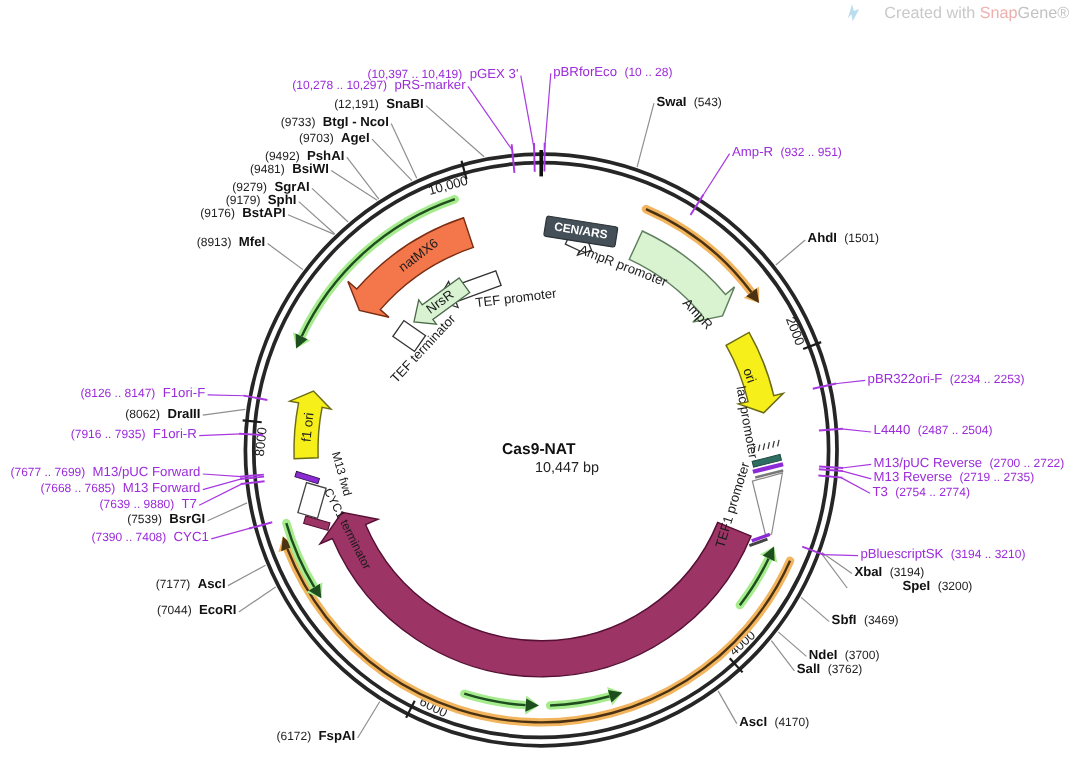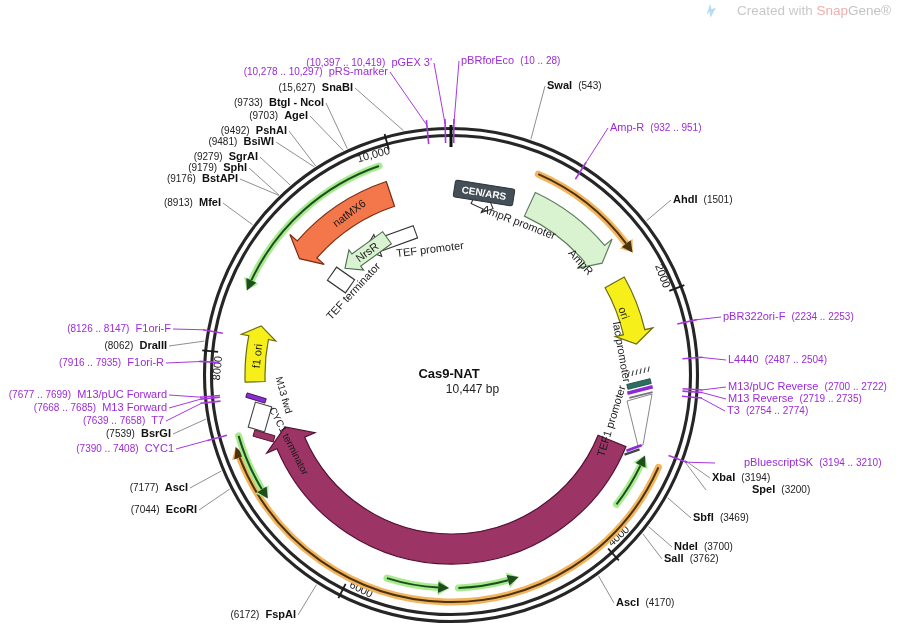--- a/index.html
+++ b/index.html
@@ -147,50 +147,50 @@
       <rect x="-8" y="-1.4" width="16" height="2.8" transform="translate(634 448) rotate(-20)" fill="#8C2BD6"></rect>
       <rect x="-8" y="-1.2" width="16" height="2.4" transform="translate(632 452) rotate(-20)" fill="#444"></rect>
       <rect x="-10" y="-2.3" width="20" height="4.6" transform="translate(256 398) rotate(17)" fill="#8C2BD6" stroke="#30104a" stroke-width="0.8"></rect>
       <rect x="-8.5" y="-13" width="17" height="26" transform="translate(260 417) rotate(16)" fill="#ffffff" stroke="#444" stroke-width="1.1"></rect>
       <rect x="-10.5" y="-3.2" width="21" height="6.4" transform="translate(264 436) rotate(16)" fill="#9C3566" stroke="#551034" stroke-width="0.9"></rect>
     </svg>
 
   <div id="labels-layer">
       <div class="lbl left purple" style="right: 467px; top: 56px;"><span class="num">(10,397 .. 10,419)</span>&nbsp; <span class="name">pGEX 3'</span></div>
       <div class="lbl left purple" style="right: 511px; top: 65px;"><span class="num">(10,278 .. 10,297)</span>&nbsp; <span class="name">pRS-marker</span></div>
-      <div class="lbl left black" style="right: 546px; top: 81px;"><span class="num">(15,627)</span>&nbsp; <span class="name">SnaBI</span></div>
+      <div class="lbl left black" style="right: 546px; top: 81px;"><span class="num">(12,191)</span>&nbsp; <span class="name">SnaBI</span></div>
       <div class="lbl left black" style="right: 575px; top: 96px;"><span class="num">(9733)</span>&nbsp; <span class="name">BtgI - NcoI</span></div>
       <div class="lbl left black" style="right: 591px; top: 109px;"><span class="num">(9703)</span>&nbsp; <span class="name">AgeI</span></div>
       <div class="lbl left black" style="right: 612px; top: 124px; padding-left: 32px;"><span class="num">(9492)</span>&nbsp; <span class="name">PshAI</span></div>
       <div class="lbl left black" style="right: 625px; top: 135px;"><span class="num">(9481)</span>&nbsp; <span class="name">BsiWI</span></div>
       <div class="lbl left black" style="right: 641px; top: 150px;"><span class="num">(9279)</span>&nbsp; <span class="name">SgrAI</span></div>
       <div class="lbl left black" style="right: 652px; top: 161px;"><span class="num">(9179)</span>&nbsp; <span class="name">SphI</span></div>
       <div class="lbl left black" style="right: 661px; top: 172px;"><span class="num">(9176)</span>&nbsp; <span class="name">BstAPI</span></div>
       <div class="lbl left black" style="right: 678px; top: 196px;"><span class="num">(8913)</span>&nbsp; <span class="name">MfeI</span></div>
       <div class="lbl left purple" style="right: 728px; top: 322px;"><span class="num">(8126 .. 8147)</span>&nbsp; <span class="name">F1ori-F</span></div>
       <div class="lbl left black" style="right: 732px; top: 339px;"><span class="num">(8062)</span>&nbsp; <span class="name">DraIII</span></div>
       <div class="lbl left purple" style="right: 735px; top: 356px;"><span class="num">(7916 .. 7935)</span>&nbsp; <span class="name">F1ori-R</span></div>
       <div class="lbl left purple" style="right: 732px; top: 388px;"><span class="num">(7677 .. 7699)</span>&nbsp; <span class="name">M13/pUC Forward</span></div>
       <div class="lbl left purple" style="right: 732px; top: 401px;"><span class="num">(7668 .. 7685)</span>&nbsp; <span class="name">M13 Forward</span></div>
-      <div class="lbl left purple" style="right: 735px; top: 414px;"><span class="num">(7639 .. 7658)</span>&nbsp; <span class="name">T7</span></div>
+      <div class="lbl left purple" style="right: 735px; top: 414px;"><span class="num">(7639 .. 9880)</span>&nbsp; <span class="name">T7</span></div>
       <div class="lbl left black" style="right: 728px; top: 427px;"><span class="num">(7539)</span>&nbsp; <span class="name">BsrGI</span></div>
       <div class="lbl left purple" style="right: 725px; top: 442px;"><span class="num">(7390 .. 7408)</span>&nbsp; <span class="name">CYC1</span></div>
       <div class="lbl left black" style="right: 711px; top: 481px;"><span class="num">(7177)</span>&nbsp; <span class="name">AscI</span></div>
       <div class="lbl left black" style="right: 702px; top: 503px;"><span class="num">(7044)</span>&nbsp; <span class="name">EcoRI</span></div>
       <div class="lbl left black" style="right: 603px; top: 608px;"><span class="num">(6172)</span>&nbsp; <span class="name">FspAI</span></div>
       <div class="lbl purple" style="left: 461px; top: 54px;"><span class="name">pBRforEco</span>&nbsp; <span class="num">(10 .. 28)</span></div>
       <div class="lbl black" style="left: 547px; top: 79px;"><span class="name">SwaI</span>&nbsp; <span class="num">(543)</span></div>
       <div class="lbl purple" style="left: 610px; top: 121px;"><span class="name">Amp-R</span>&nbsp; <span class="num">(932 .. 951)</span></div>
       <div class="lbl black" style="left: 673px; top: 193px;"><span class="name">AhdI</span>&nbsp; <span class="num">(1501)</span></div>
       <div class="lbl purple" style="left: 723px; top: 310px;"><span class="name">pBR322ori-F</span>&nbsp; <span class="num">(2234 .. 2253)</span></div>
       <div class="lbl purple" style="left: 728px; top: 353px;"><span class="name">L4440</span>&nbsp; <span class="num">(2487 .. 2504)</span></div>
       <div class="lbl purple" style="left: 728px; top: 380px;"><span class="name">M13/pUC Reverse</span>&nbsp; <span class="num">(2700 .. 2722)</span></div>
       <div class="lbl purple" style="left: 728px; top: 392px;"><span class="name">M13 Reverse</span>&nbsp; <span class="num">(2719 .. 2735)</span></div>
       <div class="lbl purple" style="left: 727px; top: 404px;"><span class="name">T3</span>&nbsp; <span class="num">(2754 .. 2774)</span></div>
-      <div class="lbl purple" style="left: 717px; top: 456px; margin-left: 27px;"><span class="name">pBluescriptSK</span>&nbsp; <span class="num">(3194 .. 3210)</span></div>
+      <div class="lbl purple" style="left: 717px; top: 456px;"><span class="name">pBluescriptSK</span>&nbsp; <span class="num">(3194 .. 3210)</span></div>
       <div class="lbl black" style="left: 712px; top: 471px;"><span class="name">XbaI</span>&nbsp; <span class="num">(3194)</span></div>
       <div class="lbl black" style="left: 708px; top: 483px; padding-left: 44px;"><span class="name">SpeI</span>&nbsp; <span class="num">(3200)</span></div>
       <div class="lbl black" style="left: 693px; top: 511px;"><span class="name">SbfI</span>&nbsp; <span class="num">(3469)</span></div>
       <div class="lbl black" style="left: 674px; top: 540px;"><span class="name">NdeI</span>&nbsp; <span class="num">(3700)</span></div>
       <div class="lbl black" style="left: 664px; top: 552px;"><span class="name">SalI</span>&nbsp; <span class="num">(3762)</span></div>
       <div class="lbl black" style="left: 616px; top: 596px;"><span class="name">AscI</span>&nbsp; <span class="num">(4170)</span></div>
       <div class="inner-lbl" style="left: 349px; top: 213px; font-size: 11px; transform: translate(-50%, -50%) rotate(-37deg);">natMX6</div>
       <div class="inner-lbl" style="left: 367px; top: 252px; font-size: 11px; transform: translate(-50%, -50%) rotate(-36deg);">NrsR</div>
       <div class="inner-lbl" style="left: 430px; top: 249px; font-size: 11px; transform: translate(-50%, -50%) rotate(-7deg);">TEF promoter</div>
       <div class="inner-lbl" style="left: 353px; top: 291px; font-size: 11px; transform: translate(-50%, -50%) rotate(-47deg);">TEF terminator</div>

